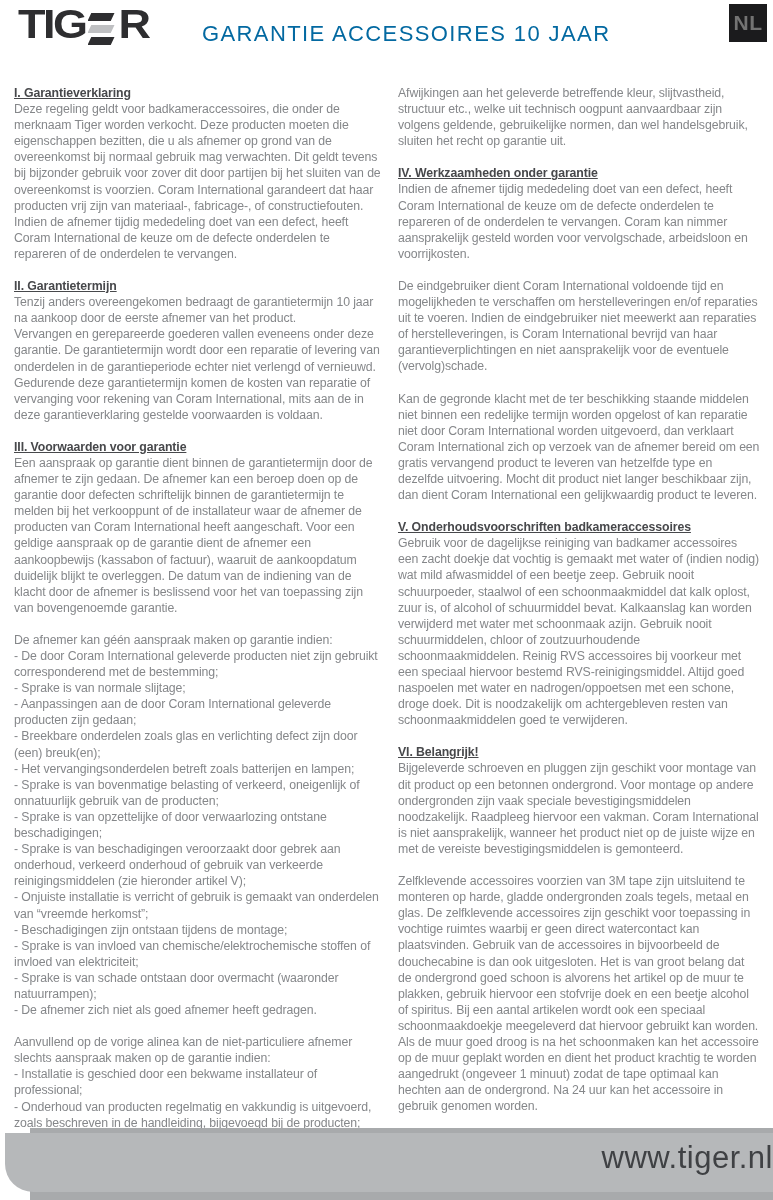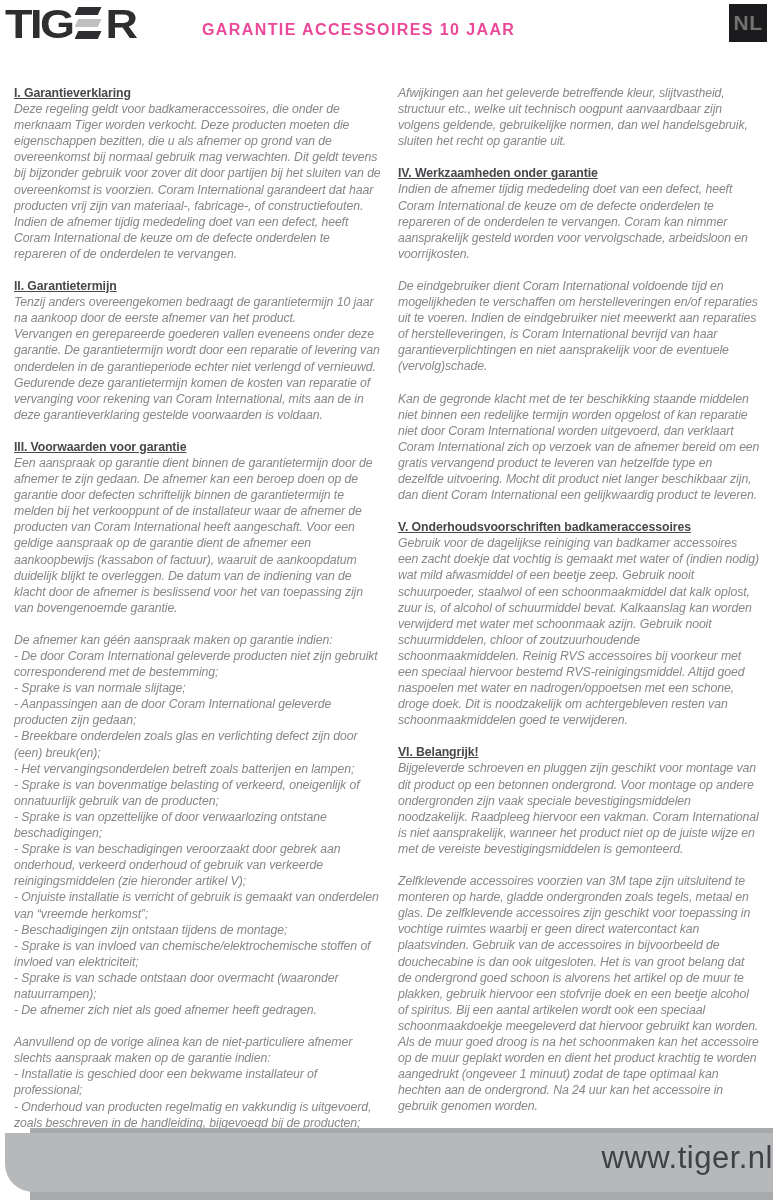--- a/index.html
+++ b/index.html
@@ -5,41 +5,41 @@
   html,body{margin:0;padding:0;background:#ffffff;}
   .page{
     position:relative;
     width:773px;height:1200px;
     background:#ffffff;
     overflow:hidden;
     font-family:"Liberation Sans", sans-serif;
   }
   
   .logo{
-    position:absolute;left:5px;top:0px;
-    display:flex;align-items:center;height:46px;
+    position:absolute;left:18px;top:0px;
+    display:flex;align-items:flex-end;height:46px;
   }
   .logo-txt{
     font-size:45px;font-weight:800;letter-spacing:-2.5px;
     color:#2e2e30;line-height:1;transform:scaleY(0.92);
   }
   .logo-e{
     display:flex;flex-direction:column;justify-content:center;
     gap:4px;width:27px;margin:0 4px 0 2px;height:34px;
   }
   .logo-e i{
     display:block;height:8px;
     clip-path:polygon(14% 0,100% 0,86% 100%,0 100%);
   }
   .logo-e i.dark{background:#2e2e30;}
   .logo-e i.grey{background:#bfc0c2;}
   .doc-title{
     position:absolute;left:202px;top:21px;
-    font-size:16px;font-weight:700;letter-spacing:1.4px;
-    color:#ec4899;white-space:nowrap;
+    font-size:22px;font-weight:400;letter-spacing:1.4px;
+    color:#0369a1;white-space:nowrap;
   }
   .country-badge{
     position:absolute;right:6px;top:4px;
     width:38px;height:38px;background:#1b1b1d;
     display:flex;align-items:center;justify-content:center;
     color:#737373;font-size:21px;font-weight:700;letter-spacing:0.5px;
   }
   
   .col{
     position:absolute;top:85px;
@@ -47,21 +47,21 @@
     letter-spacing:-0.1px;
   }
   .col-left{left:14px;width:369px;}
   .col-right{left:398px;width:362px;}
   .sec-heading{
     font-weight:700;color:#47484b;margin:0;
     white-space:pre-line;
     text-decoration:underline;
   }
   .para{
-    margin:0 0 16px 0;white-space:pre-line;font-style:italic;
+    margin:0 0 16px 0;white-space:pre-line;
   }
   
   .footer-strip{
     position:absolute;left:30px;right:0;top:1128px;height:72px;
     background:#a8aaac;
   }
   .footer-bar{
     position:absolute;left:5px;right:0;top:1133px;height:59px;
     background:#b6b8ba;
     border-bottom-left-radius:28px;

